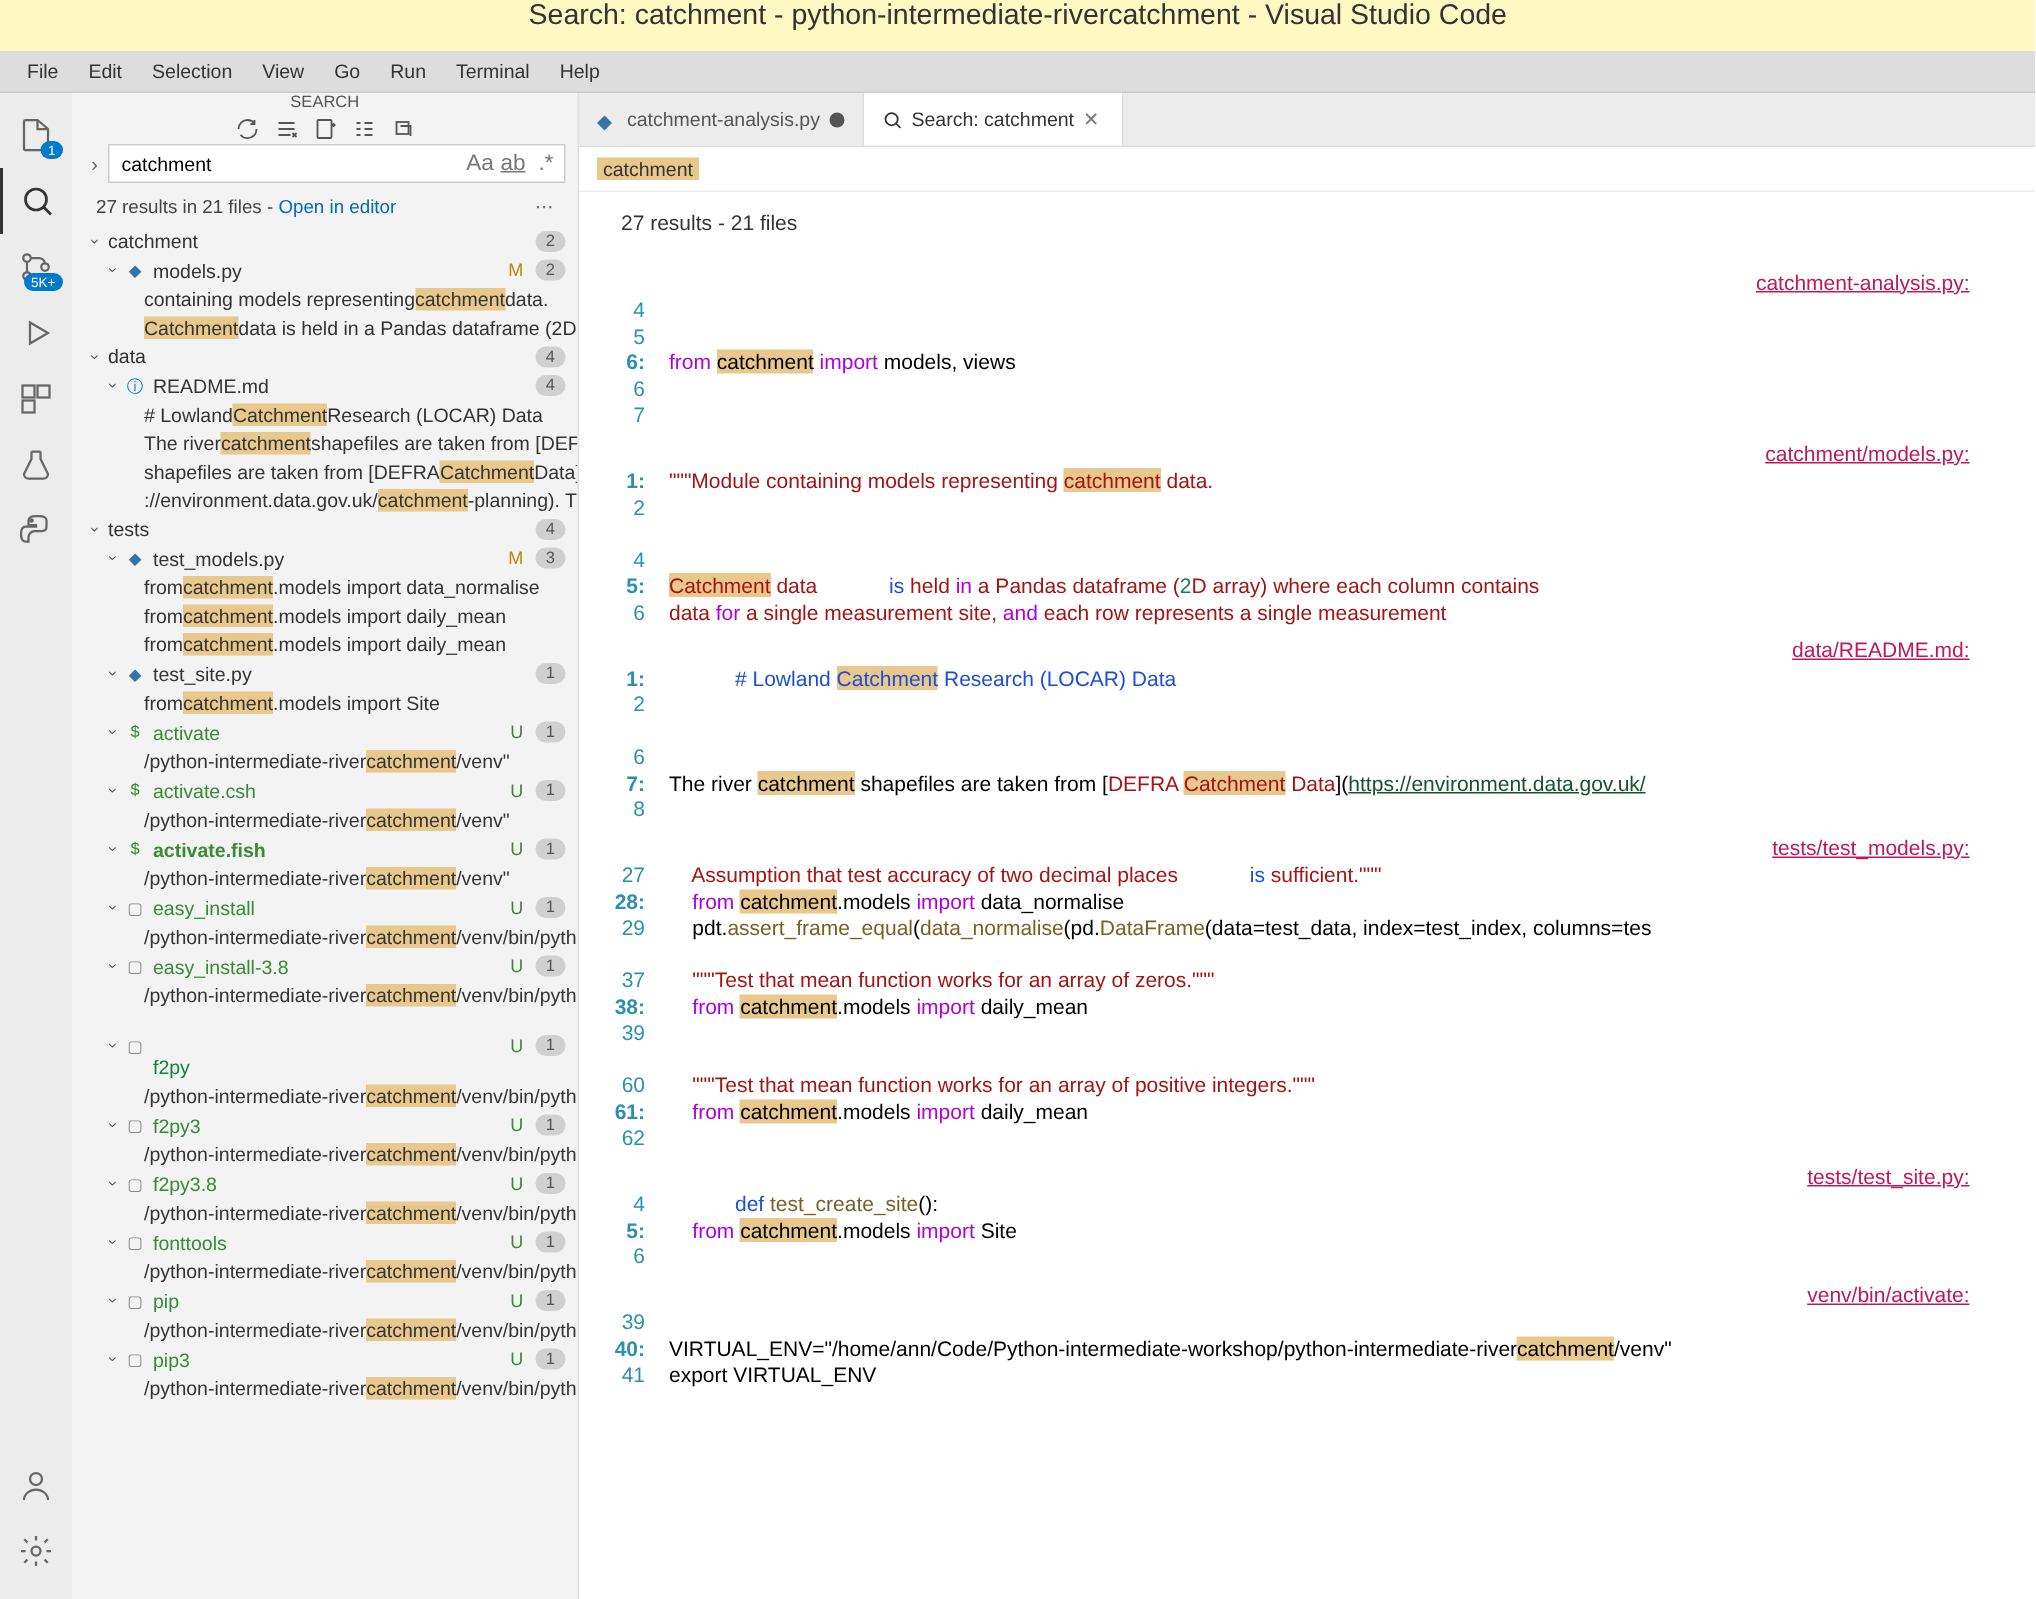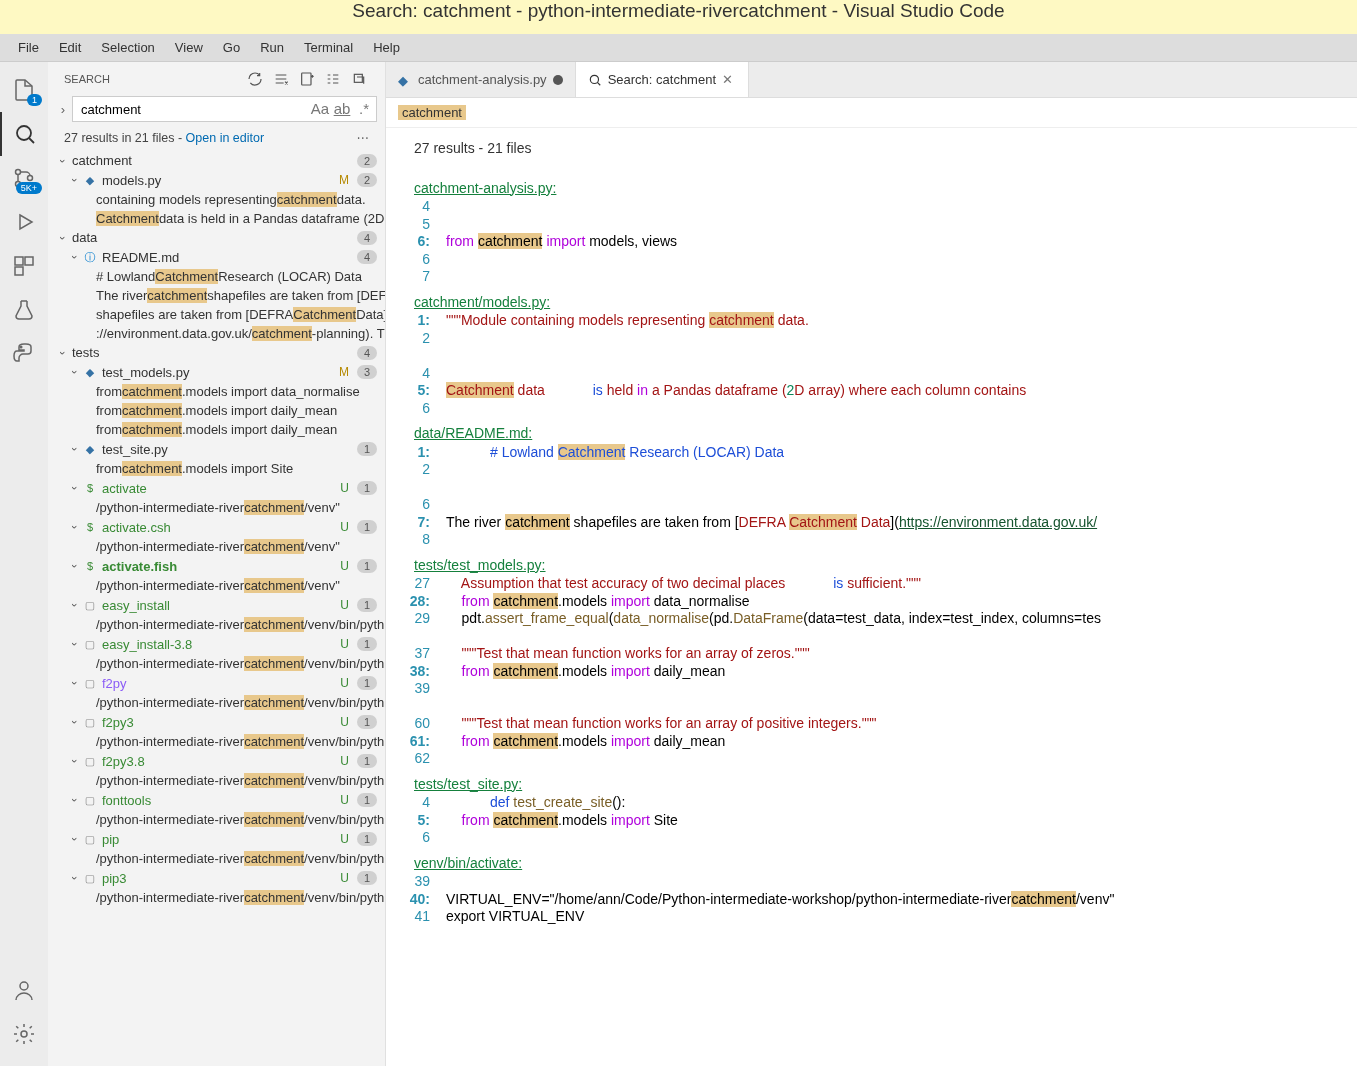--- a/index.html
+++ b/index.html
@@ -11,21 +11,21 @@
 
 .main { display: flex; height: calc(100% - 62px); }
 .activity-bar { width: 48px; background: #ececec; display: flex; flex-direction: column; align-items: center; padding-top: 6px; }
 .activity-icon { width: 48px; height: 44px; display: flex; align-items: center; justify-content: center; cursor: pointer; color: #666; position: relative; }
 .activity-icon.active { border-left: 2px solid #333; color: #333; }
 .activity-icon svg { width: 24px; height: 24px; }
 .activity-badge { position: absolute; bottom: 6px; right: 6px; background: #007acc; color: white; font-size: 9px; border-radius: 10px; padding: 1px 5px; min-width: 14px; text-align: center; }
 .activity-bottom { margin-top: auto; margin-bottom: 10px; }
 
 .sidebar { width: 338px; background: #f3f3f3; border-right: 1px solid #e0e0e0; display: flex; flex-direction: column; overflow: hidden; }
-.sidebar-header { height: 34px; display: flex; align-items: center; padding: 0 16px; font-size: 11px; color: #555; text-transform: uppercase; justify-content: space-between; }
+.sidebar-header { height: 34px; display: flex; align-items: center; padding: 0 16px; font-size: 11px; color: #555; text-transform: uppercase; justify-content: space-between; flex-direction: column; }
 .sidebar-header-icons { display: flex; gap: 6px; }
 .sidebar-header-icons .icon-btn { width: 20px; height: 20px; display: flex; align-items: center; justify-content: center; cursor: pointer; color: #555; }
 
 .search-row { display: flex; align-items: center; padding: 0 8px 6px 8px; gap: 2px; }
 .search-expand { width: 14px; text-align: center; color: #666; cursor: pointer; }
 .search-input-wrap { flex: 1; position: relative; }
 .search-input { width: 100%; height: 26px; border: 1px solid #ccc; background: #fff; padding: 2px 60px 2px 8px; font-size: 13px; outline: none; }
 .search-opts { position: absolute; right: 4px; top: 2px; display: flex; gap: 4px; font-size: 15px; color: #777; }
 .search-opt { width: 18px; height: 20px; display: flex; align-items: center; justify-content: center; cursor: pointer; }
 
@@ -59,21 +59,21 @@
 
 .breadcrumb-row { height: 30px; display: flex; align-items: center; padding: 0 12px; font-size: 13px; border-bottom: 1px solid #eee; }
 .breadcrumb-chip { background: #e8c88c; padding: 0 4px; }
 
 .editor-content { flex: 1; overflow: auto; padding: 10px 16px 40px 0; font-family: "Menlo", "Consolas", monospace; font-size: 14px; line-height: 1.25; }
 .editor-line { display: flex; white-space: pre; padding: 0 12px; }
 .gutter { width: 48px; text-align: right; color: #2b91af; padding-right: 16px; flex-shrink: 0; }
 .gutter.strong { color: #2b91af; font-weight: 600; }
 .gutter.emph::after { content: ":"; }
 .results-count { padding: 2px 28px 14px 28px; color: #333; }
-.file-heading { padding: 8px 28px 1px 28px; color: #15803d; text-decoration: underline; }
+.file-heading { padding: 8px 28px 1px 28px; color: #be185d; text-decoration: underline; text-align: right; }
 .code { color: #000; }
 .kw { color: #1d4ed8; margin-left: 44px; }
 .kw2 { color: #af00db; }
 .num { color: #098658; }
 .str { color: #a31515; }
 .link-url { color: #14532d; text-decoration: underline; }
 .fn { color: #795e26; }
 .hl2 { background: #e8c88c; }
 
 </style>
@@ -306,21 +306,21 @@
           <span class="file-icon" style="color:#888;">▢</span>
           <span class="label" style="color:#388a34;">easy_install-3.8</span>
           <span class="status-letter u">U</span>
           <span class="badge">1</span>
         </div>
       <div class="tree-match">/python-intermediate-river<span class="hl">catchment</span>/venv/bin/pyth…</div>
 
       <div class="tree-file">
           <span class="chevron">›</span>
           <span class="file-icon" style="color:#888;">▢</span>
-          <span class="label" style="color:#8b5cf6;">f2py</span>
+          <span class="label" style="color:#15803d;margin-top:29px;">f2py</span>
           <span class="status-letter u">U</span>
           <span class="badge">1</span>
         </div>
       <div class="tree-match">/python-intermediate-river<span class="hl">catchment</span>/venv/bin/pyth…</div>
 
       <div class="tree-file">
           <span class="chevron">›</span>
           <span class="file-icon" style="color:#888;">▢</span>
           <span class="label" style="color:#388a34;">f2py3</span>
           <span class="status-letter u">U</span>
@@ -395,21 +395,21 @@
       <div class="editor-line"><span class="gutter strong emph">6</span><span class="code"><span class="kw2">from</span> <span class="hl2">catchment</span> <span class="kw2">import</span> models, views</span></div>
       <div class="editor-line"><span class="gutter">6</span><span class="code"></span></div>
       <div class="editor-line"><span class="gutter">7</span><span class="code"></span></div>
 
       <div class="file-heading">catchment/models.py:</div>
       <div class="editor-line"><span class="gutter strong emph">1</span><span class="code"><span class="str">"""Module containing models representing <span class="hl2">catchment</span> data.</span></span></div>
       <div class="editor-line"><span class="gutter">2</span><span class="code"></span></div>
       <div class="editor-line"><span class="gutter"> </span><span class="code"></span></div>
       <div class="editor-line"><span class="gutter">4</span><span class="code"></span></div>
       <div class="editor-line"><span class="gutter strong emph">5</span><span class="code"><span class="str"><span class="hl2">Catchment</span> data </span><span class="kw">is</span><span class="str"> held </span><span class="kw2">in</span><span class="str"> a Pandas dataframe (</span><span class="num">2</span><span class="str">D array) where each column contains</span></span></div>
-      <div class="editor-line"><span class="gutter">6</span></div>
+      <div class="editor-line"><span class="gutter">6</span><span class="code"><span class="str">data </span><span class="kw2">for</span><span class="str"> a single measurement site, </span><span class="kw2">and</span><span class="str"> each row represents a single measurement</span></span></div>
 
       <div class="file-heading">data/README.md:</div>
       <div class="editor-line"><span class="gutter strong emph">1</span><span class="code"><span class="kw"># Lowland <span class="hl2">Catchment</span> Research (LOCAR) Data</span></span></div>
       <div class="editor-line"><span class="gutter">2</span><span class="code"></span></div>
       <div class="editor-line"><span class="gutter"> </span><span class="code"></span></div>
       <div class="editor-line"><span class="gutter">6</span><span class="code"></span></div>
       <div class="editor-line"><span class="gutter strong emph">7</span><span class="code">The river <span class="hl2">catchment</span> shapefiles are taken from [<span class="str">DEFRA <span class="hl2">Catchment</span> Data</span>](<span class="link-url">https://environment.data.gov.uk/</span></span></div>
       <div class="editor-line"><span class="gutter">8</span><span class="code"></span></div>
 
       <div class="file-heading">tests/test_models.py:</div>

